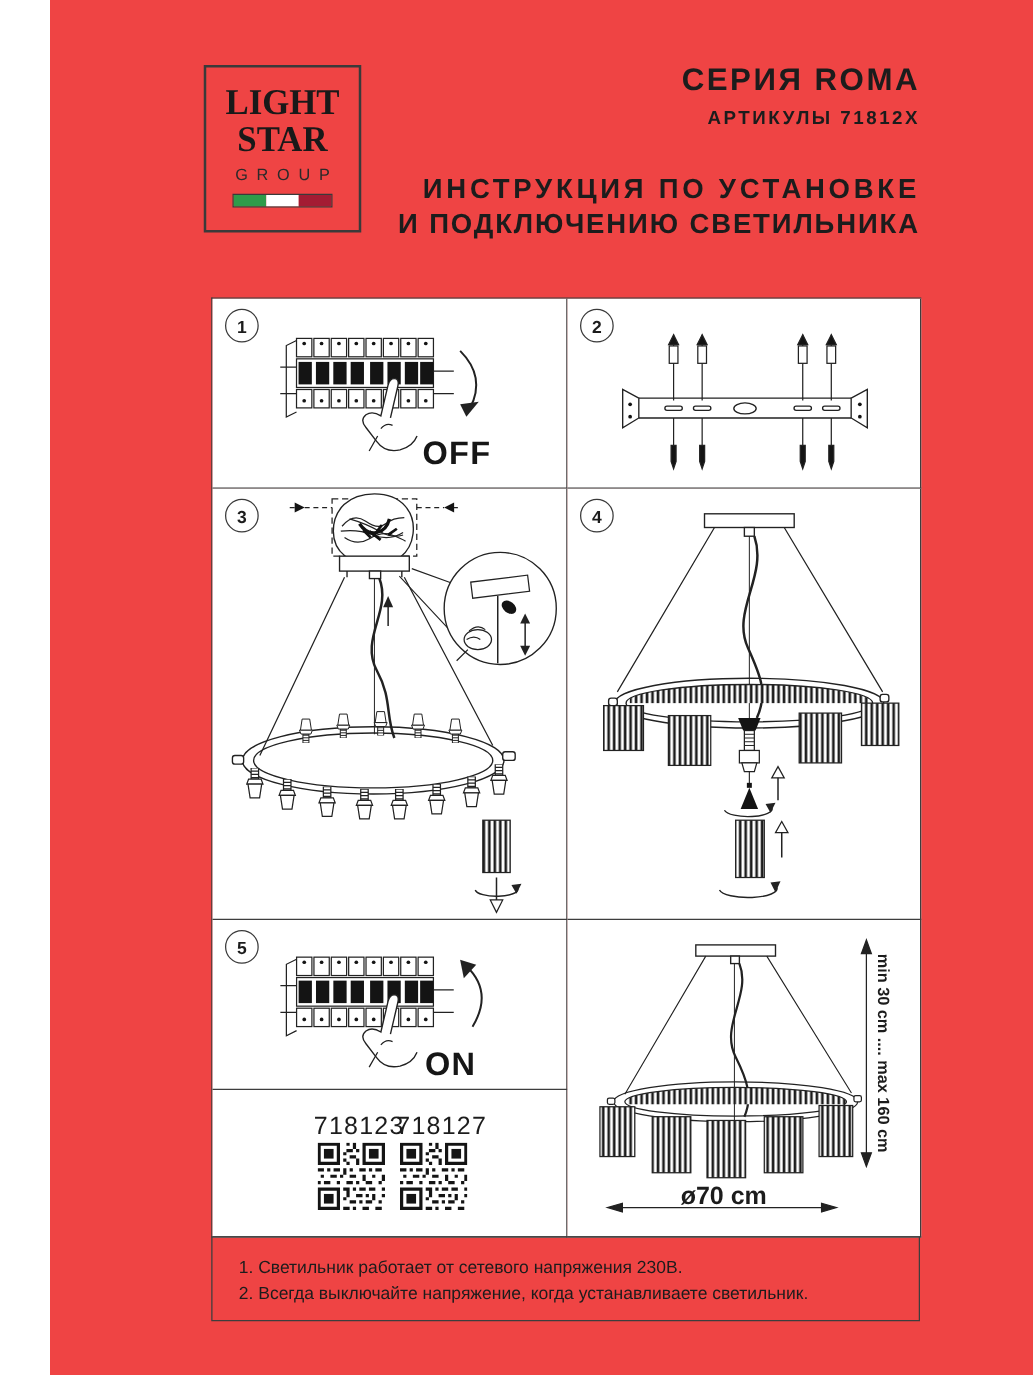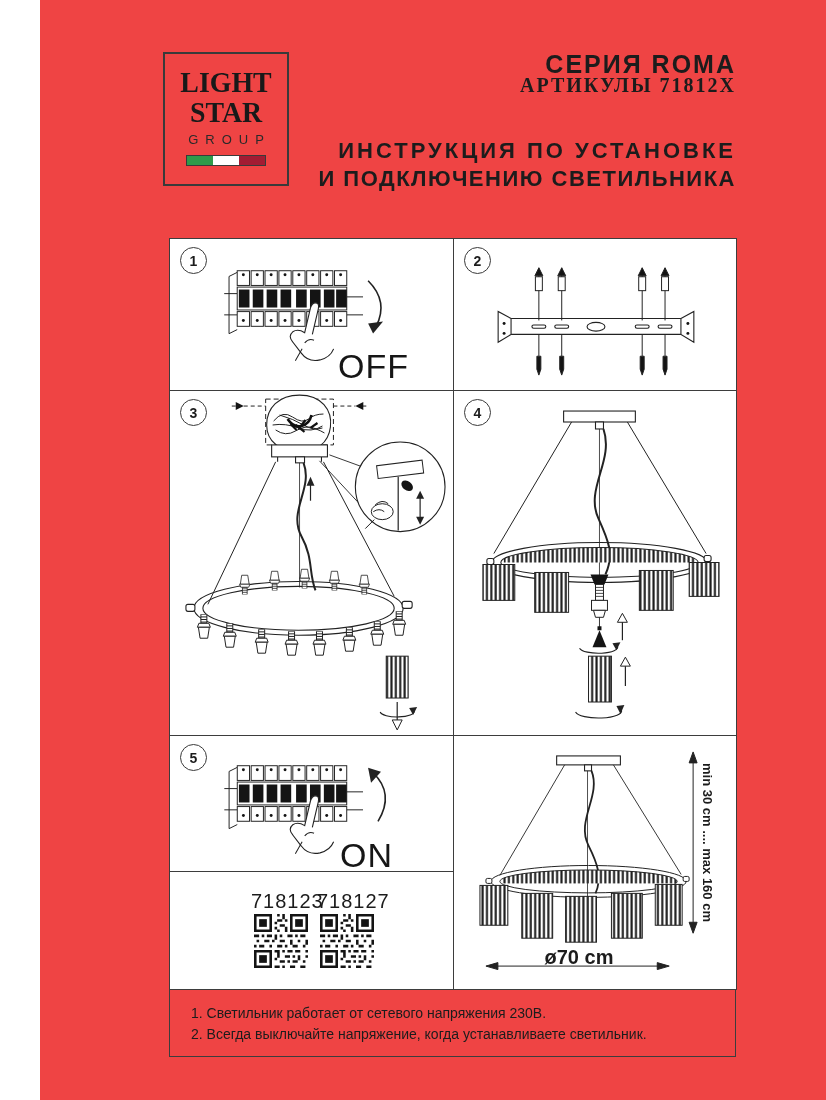--- a/index.html
+++ b/index.html
@@ -10,40 +10,40 @@
   .logo-box{position:absolute;left:123px;top:52px;width:126px;height:134px;
             border:2px solid #3a3a3a;box-sizing:border-box;text-align:center;padding-top:13px;}
   .logo-word{font-family:"Liberation Serif",serif;font-weight:700;font-size:29px;
              line-height:30px;letter-spacing:0;color:#191919;transform:scaleX(.96);}
   .logo-group{font-size:13px;letter-spacing:7px;margin-top:5px;margin-left:7px;color:#2a2a2a;}
   .logo-flag{width:78px;height:9px;margin:8px auto 0;border:1px solid #3a3a3a;
              display:flex;box-sizing:content-box;}
   .logo-flag span{flex:1;}
   .hdr{position:absolute;right:130px;text-align:right;font-weight:700;white-space:nowrap;}
   .hdr-series{top:50px;font-size:25px;letter-spacing:2px;}
-  .hdr-articles{top:74px;font-size:20px;letter-spacing:2px;font-family:Liberation Serif, serif;}
+  .hdr-articles{top:86px;font-size:15px;letter-spacing:2px;}
   .hdr-instr1{top:138px;font-size:22px;letter-spacing:3px;}
   .hdr-instr2{top:166px;font-size:22px;letter-spacing:1.5px;}
   
   .grid{position:absolute;left:129px;top:238px;width:567px;height:751px;
         border-top:1px solid #3d3d3d;border-left:1px solid #3d3d3d;}
   .panel{position:absolute;box-sizing:border-box;border-right:1px solid #3d3d3d;
          border-bottom:1px solid #3d3d3d;background:#fff;}
   .p1{left:0;top:0;width:284px;height:152px;}
   .p2{left:284px;top:0;width:283px;height:152px;}
   .p3{left:0;top:152px;width:284px;height:345px;}
   .p4{left:284px;top:152px;width:283px;height:345px;}
   .p5{left:0;top:497px;width:284px;height:136px;}
   .pqr{left:0;top:633px;width:284px;height:118px;}
   .pdim{left:284px;top:497px;width:283px;height:254px;}
   .panel svg.draw{position:absolute;left:0;top:0;width:100%;height:100%;}
   .stepnum{position:absolute;left:10px;top:8px;width:25px;height:25px;border:1.4px solid #3a3a3a;
            border-radius:50%;font-size:14px;font-weight:700;display:flex;align-items:center;
            justify-content:center;background:#fff;z-index:2;}
-  .biglabel{position:absolute;font-size:34px;font-weight:400;letter-spacing:1px;color:#161616;}
+  .biglabel{position:absolute;font-size:26px;font-weight:700;letter-spacing:1px;color:#161616;}
   .qr-label{position:absolute;font-size:20px;font-weight:400;letter-spacing:1px;width:60px;text-align:center;}
   .qr-img{position:absolute;width:54px;height:54px;}
   .dim-v{position:absolute;left:243px;top:16px;height:180px;width:20px;display:flex;
          align-items:center;justify-content:center;writing-mode:vertical-rl;
          font-size:13px;font-weight:700;white-space:nowrap;}
   .dim-h{position:absolute;left:55px;top:210px;width:140px;text-align:center;
          font-size:20px;font-weight:700;}
   
   .notes{position:absolute;left:129px;top:989px;width:567px;height:68px;box-sizing:border-box;
          border:1px solid #3d3d3d;padding:13px 4px 0 21px;font-size:14px;line-height:21px;}

